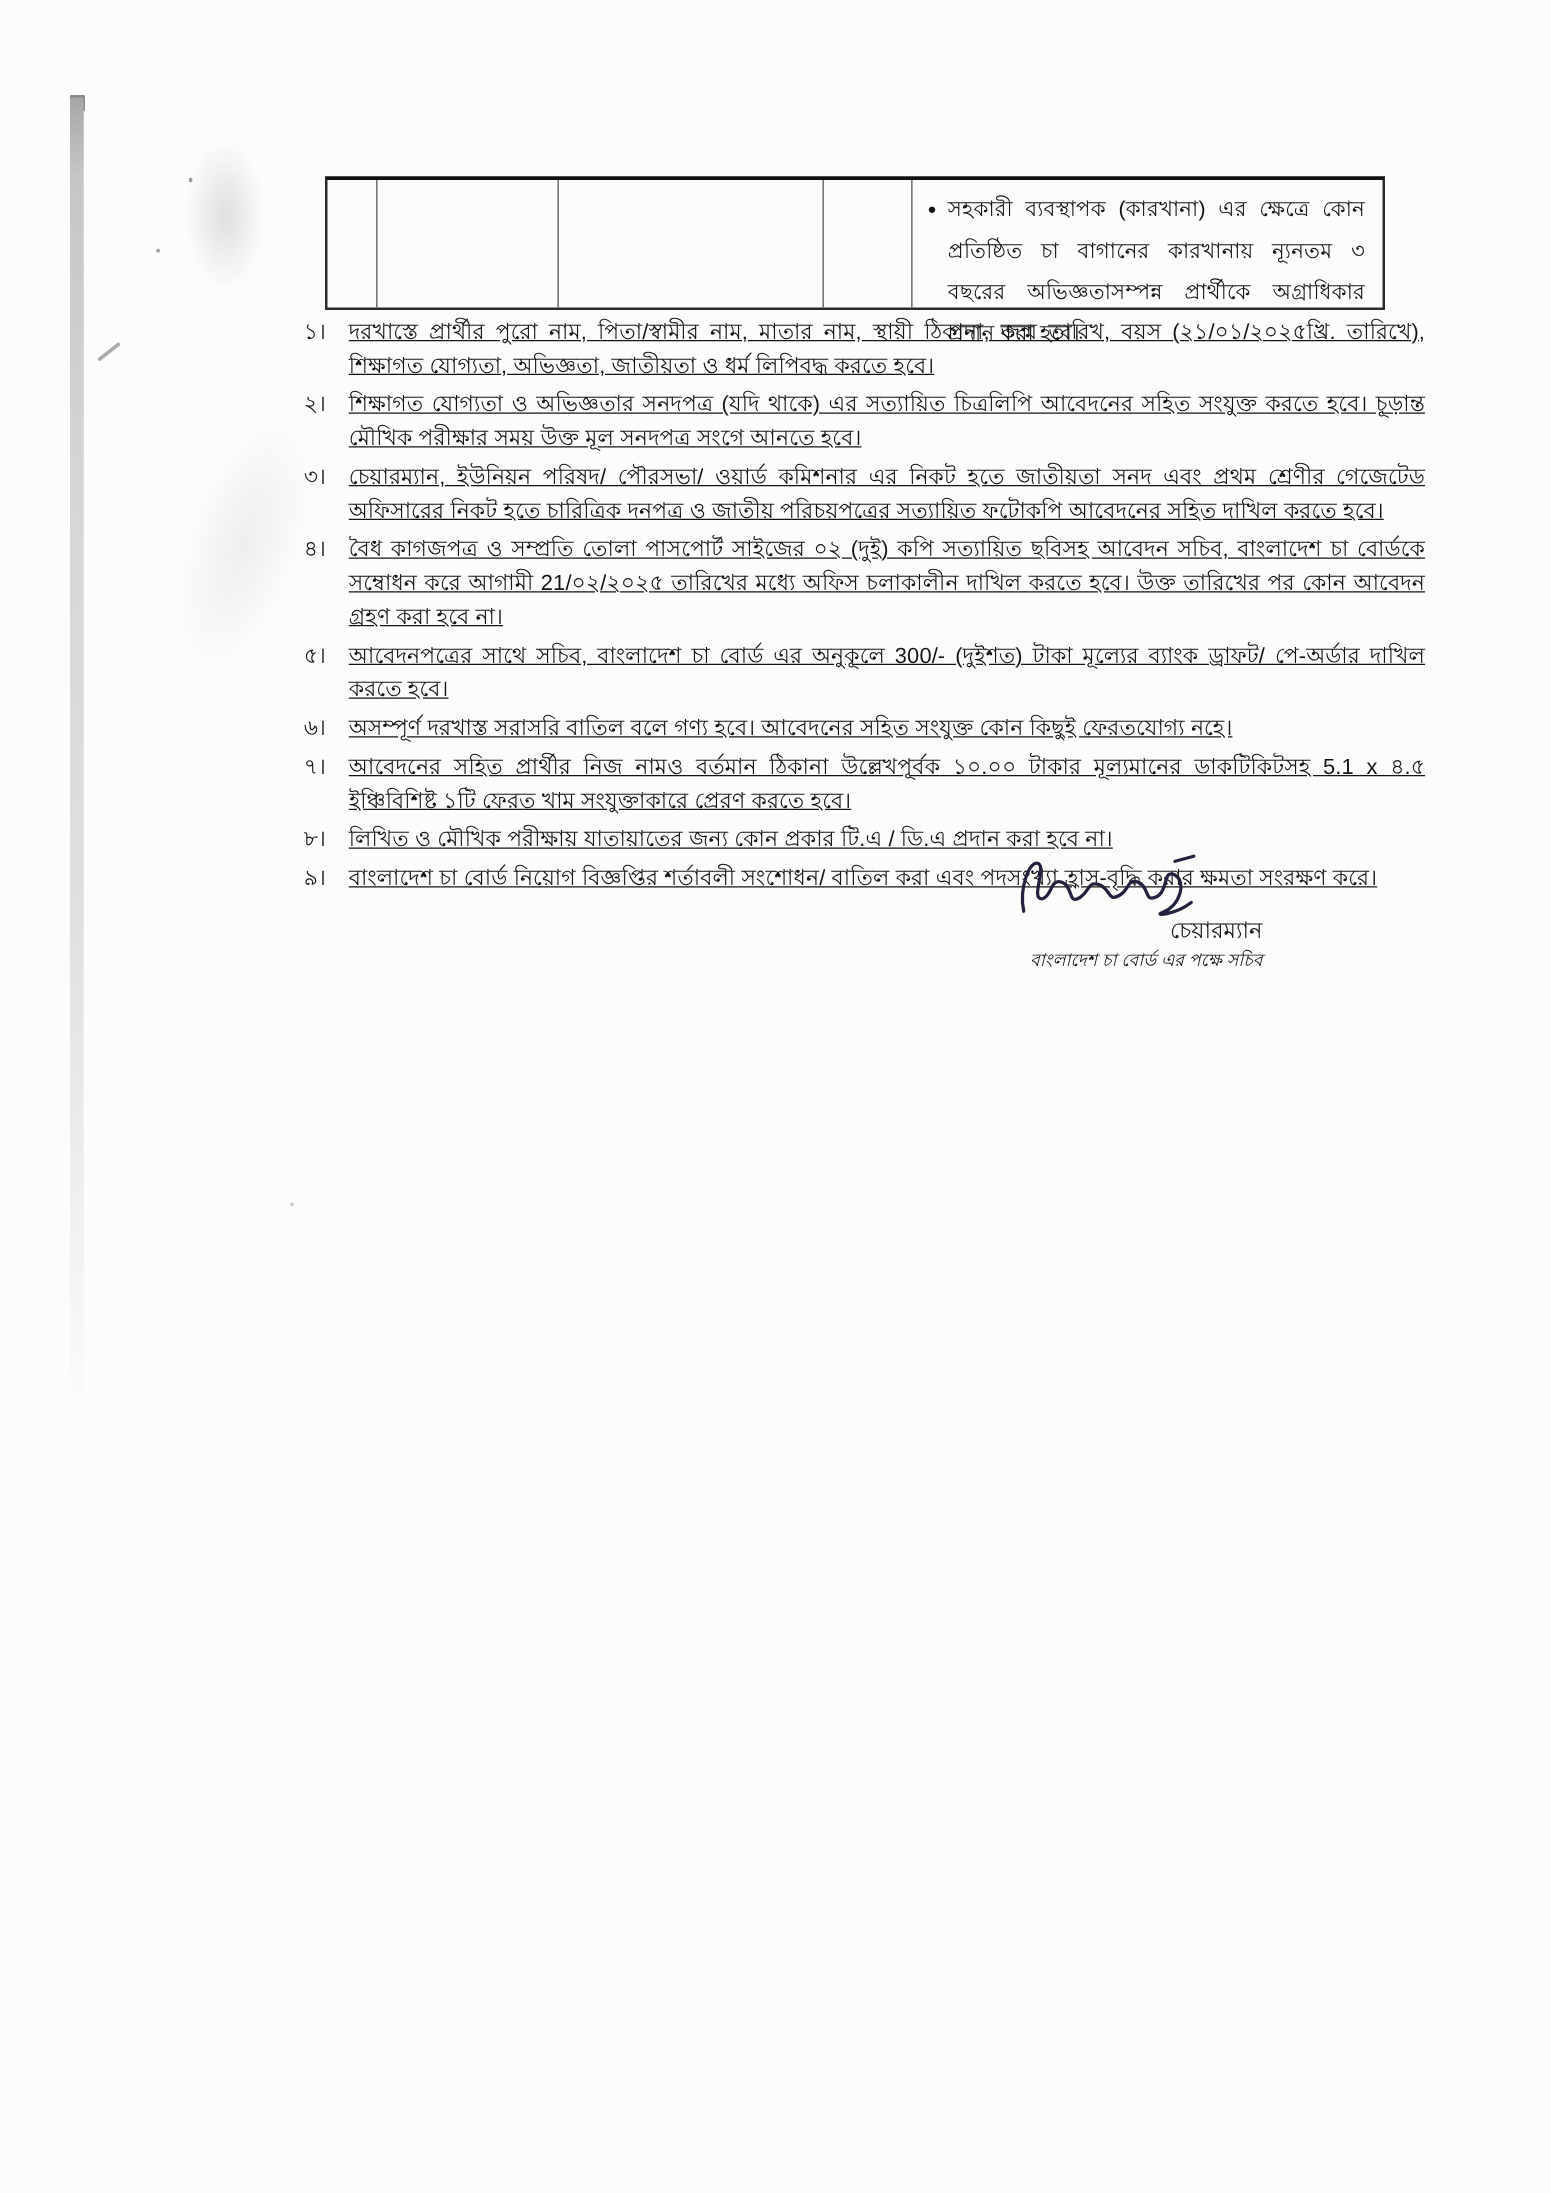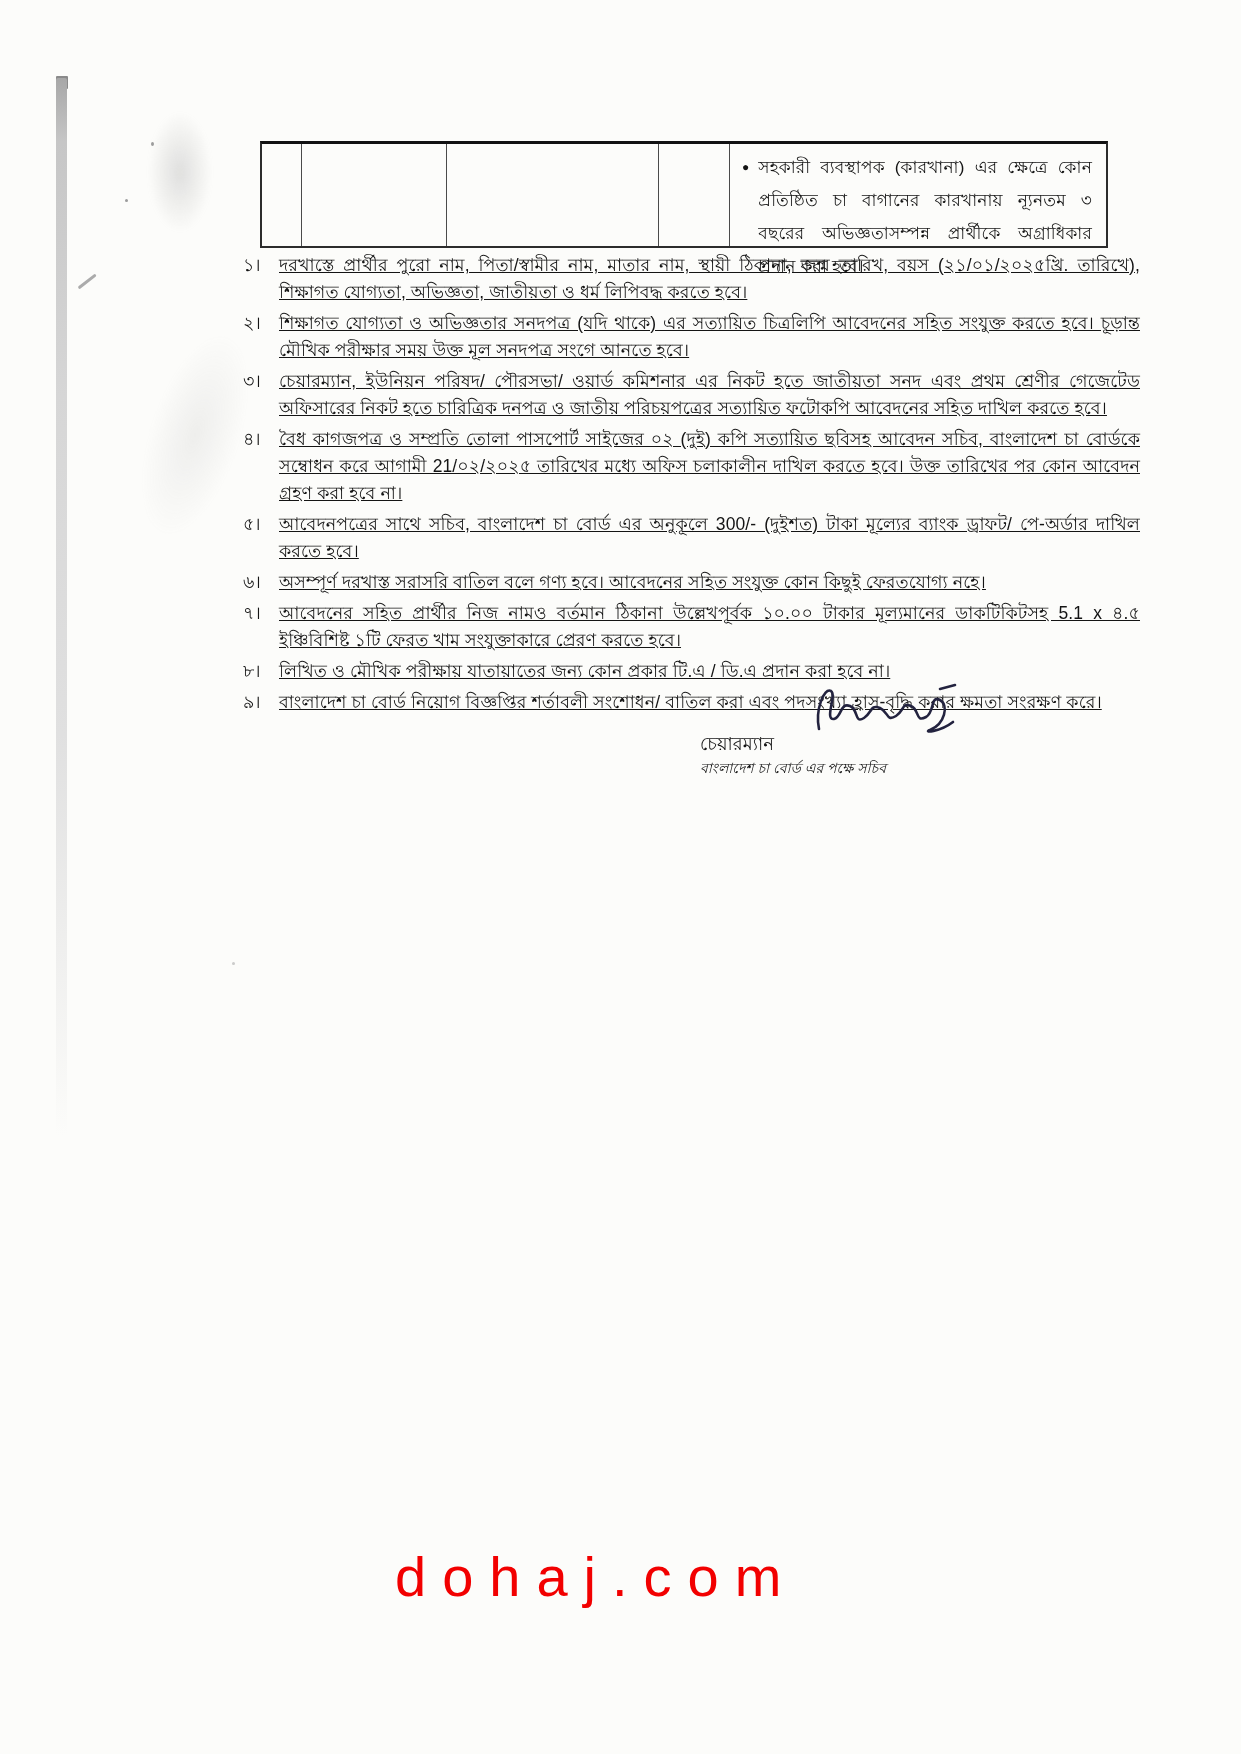--- a/index.html
+++ b/index.html
@@ -73,21 +73,21 @@
   }
   .inst-text{
     flex:1;
     font-size:17.5px;line-height:27px;
     text-align:justify;letter-spacing:.1px;text-decoration:underline;
   }
 
   
   .sig-block{
     position:absolute;left:700px;top:680px;width:310px;
-    text-align:left;
+    text-align:right;
   }
   .sig-scrawl{display:block;margin:0 auto -3px 112px;}
   .sig-title{font-size:18px;line-height:23px;}
   .sig-subtitle{font-size:14px;line-height:24px;font-style:italic;}
 
   
   .watermark{
     position:absolute;left:395px;top:1544px;
     font-size:56px;letter-spacing:16px;
     color:#f20000;white-space:nowrap;
@@ -163,15 +163,14 @@
     <svg class="sig-scrawl" width="148" height="56" viewBox="0 0 148 56">
       <g fill="none" stroke="#23233f" stroke-width="2.6" stroke-linecap="round" stroke-linejoin="round">
         <path d="M7,49 C3,30 12,7 19,11 C25,15 12,40 22,39 C30,37 28,22 38,26 C47,30 42,44 52,38 C60,33 58,24 68,28 C77,32 74,42 84,36 C92,31 90,22 99,26 C108,30 103,43 114,37 C123,32 118,15 128,20 C137,25 133,44 118,50 C110,53 128,52 141,42"></path>
         <path d="M128,9 L143,5"></path>
       </g>
     </svg>
     <div class="sig-title">চেয়ারম্যান</div>
     <div class="sig-subtitle">বাংলাদেশ চা বোর্ড এর পক্ষে সচিব</div>
   </div>
 
-  <div class="watermark">dohaj.com</div>
 
 </div>
 
 </body></html>

